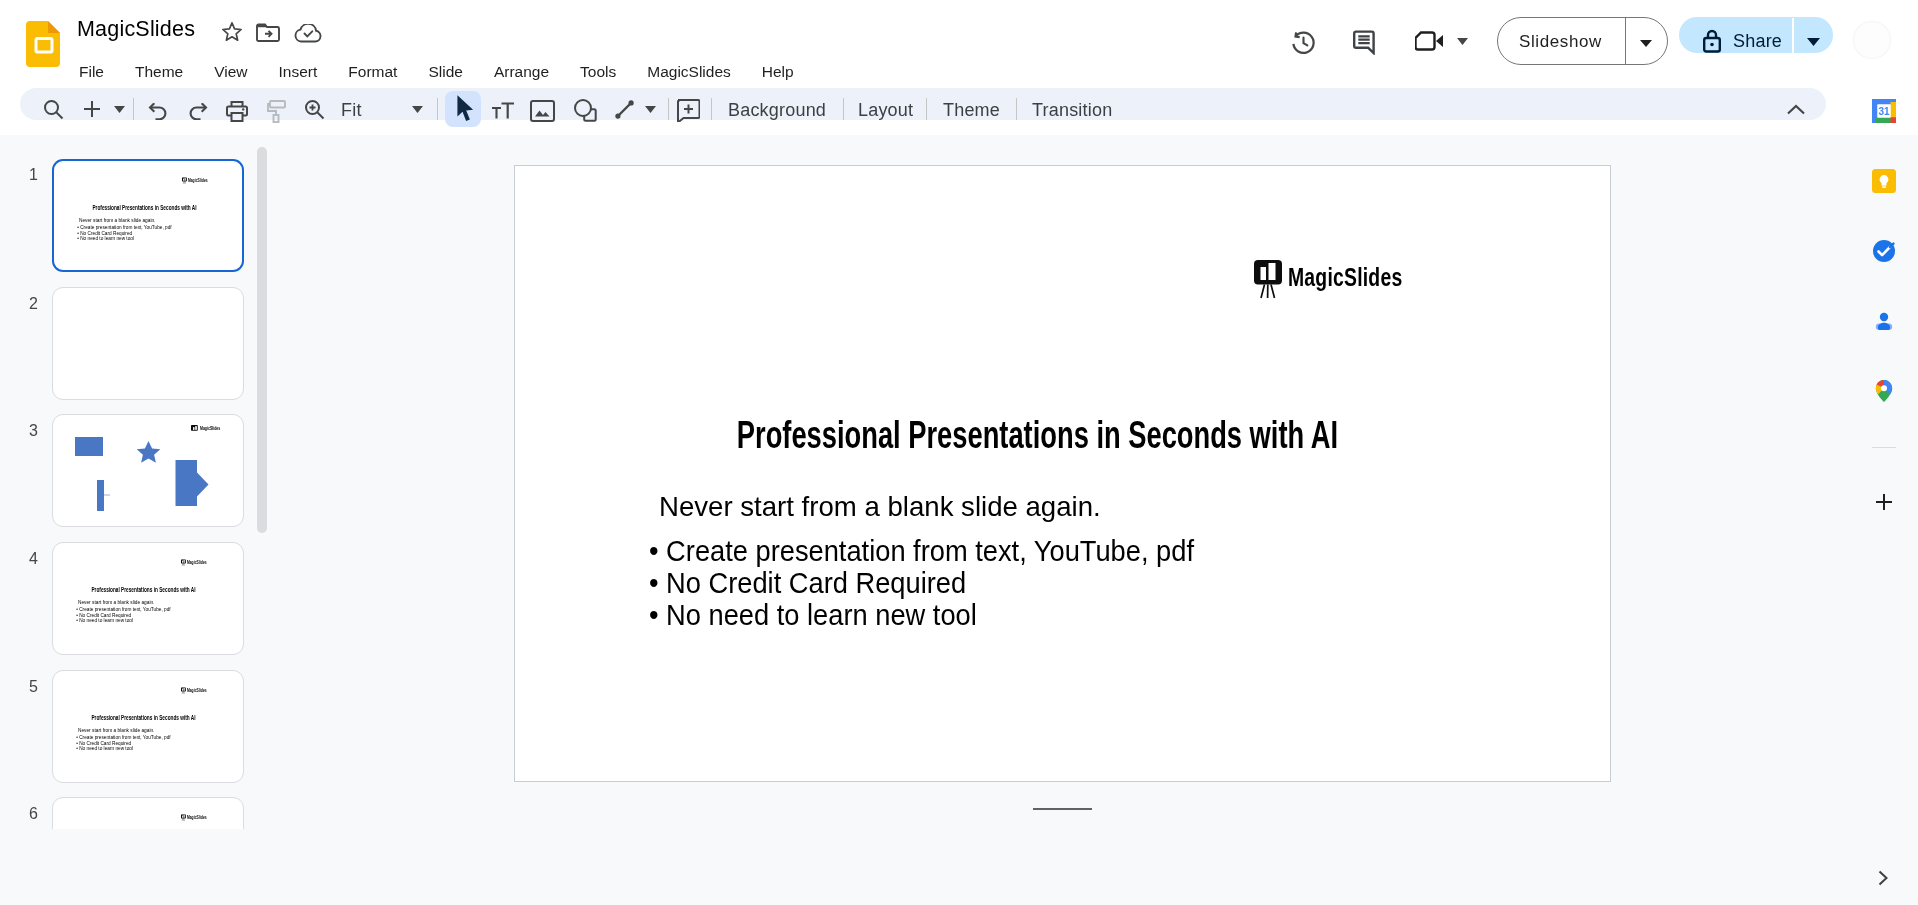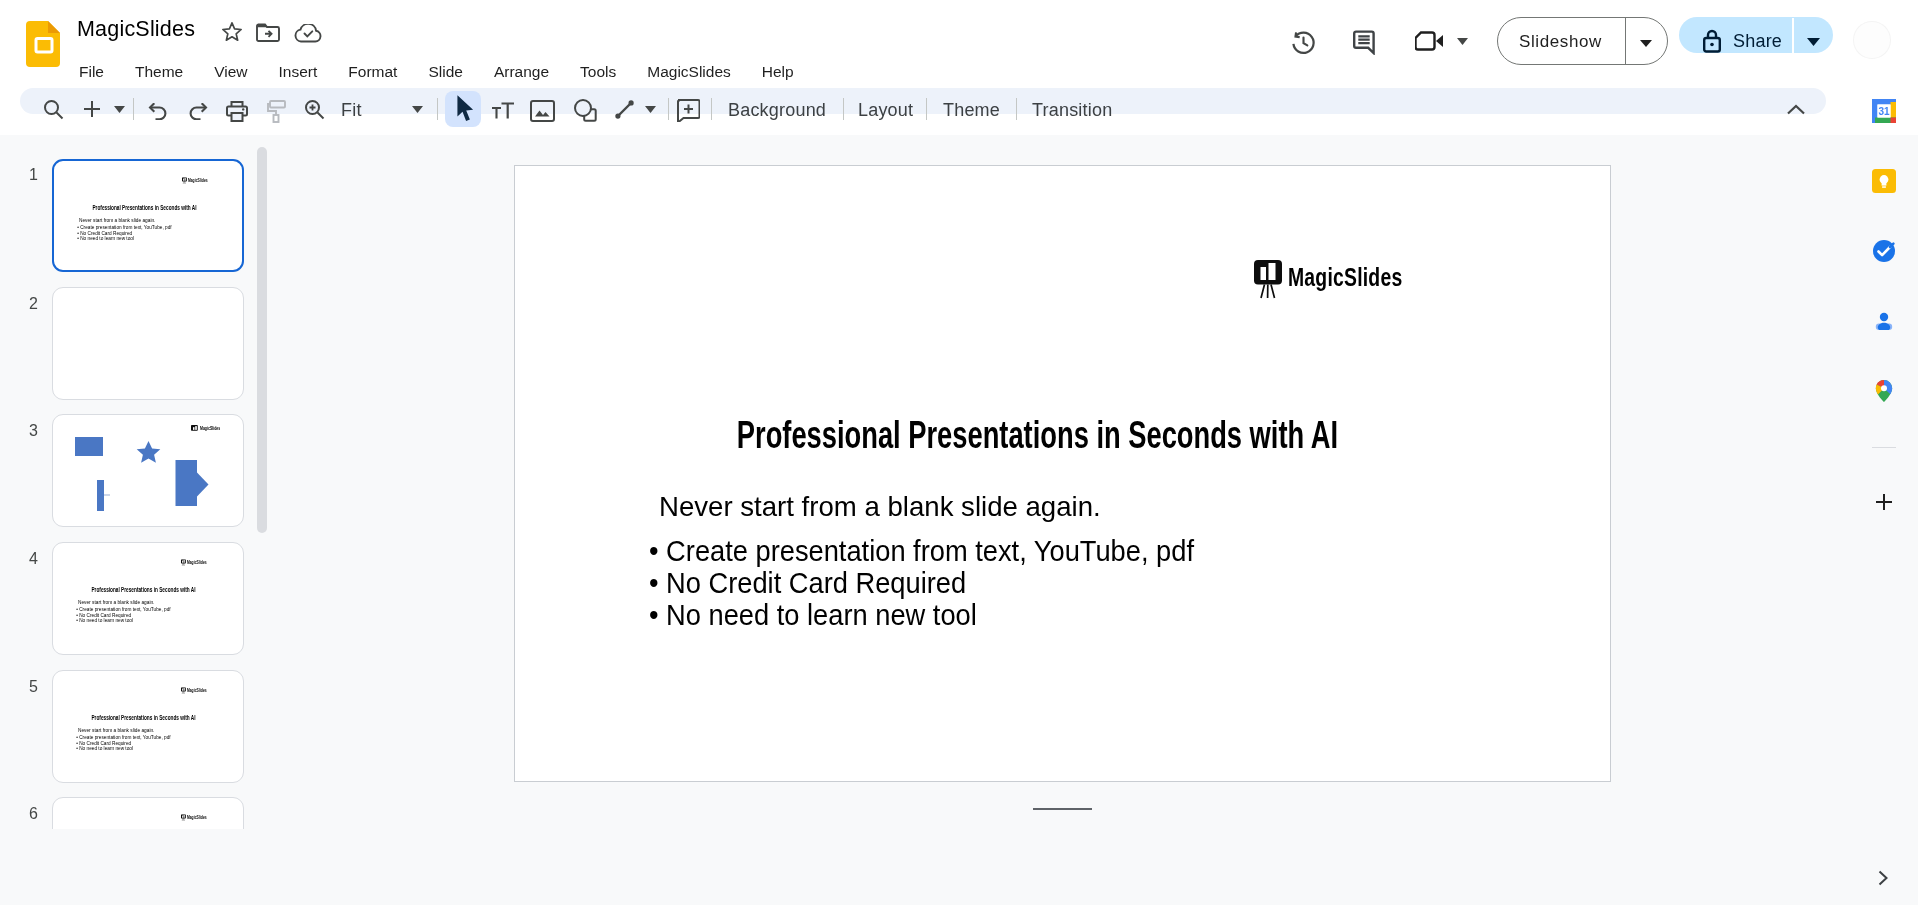--- a/index.html
+++ b/index.html
@@ -13,21 +13,21 @@
 
 
 #hdr { left:0; top:0; width:1918px; height:131px; background:#fff; }
 #slidesicon { left:26px; top:17px; }
 #docname { left:77px; top:13px; font-size:21.5px; color:#000; letter-spacing:0.2px; }
 .hico { color:#444746; }
 #menus { left:72px; top:45px; font-size:15.5px; color:#1f1f1f; display:flex; }
 #menus span { padding:0 7px; margin-right:17px;margin-top:14px; }
 
 
-#toolbar { left:20px; top:84px; width:1806px; height:26px; background:#edf2fa; border-radius:21px; }
+#toolbar { left:20px; top:84px; width:1806px; height:32px; background:#edf2fa; border-radius:21px; }
 .tdiv { position:absolute; top:10px; width:1px; height:22px; background:#c4c7c5; }
 .tbtxt { position:absolute; top:12px; font-size:18px; letter-spacing:0.2px; color:#3c4043; }
 #selbox { left:425px; top:3px; width:36px; height:36px; background:#d3e3fd; border-radius:8px; }
 #ssbtn { left:1497px; top:13px; width:171px; height:48px; border:1px solid #747775; border-radius:24px; background:#fff; }
 #ssbtn .txt { position:absolute; left:21px; top:14px; font-size:17px; letter-spacing:0.6px; color:#1f1f1f; }
 #ssdiv { position:absolute; left:127px; top:0px; width:1px; height:46px; background:#747775; }
 #sharebtn { left:1679px; top:13px; width:154px; height:36px; background:#c2e7ff; border-radius:25px; }
 #sharebtn .txt { position:absolute; left:54px; top:14px; font-size:18px; color:#001d35; letter-spacing:0.2px; }
 #sharediv { position:absolute; left:113px; top:1px; width:1.5px; height:47px; background:#fff; }
 #avatar { left:1853px; top:17px; width:38px; height:38px; border-radius:50%; background:#fdfdfd; box-shadow:0 0 0 1px #f4f4f4 inset; }

